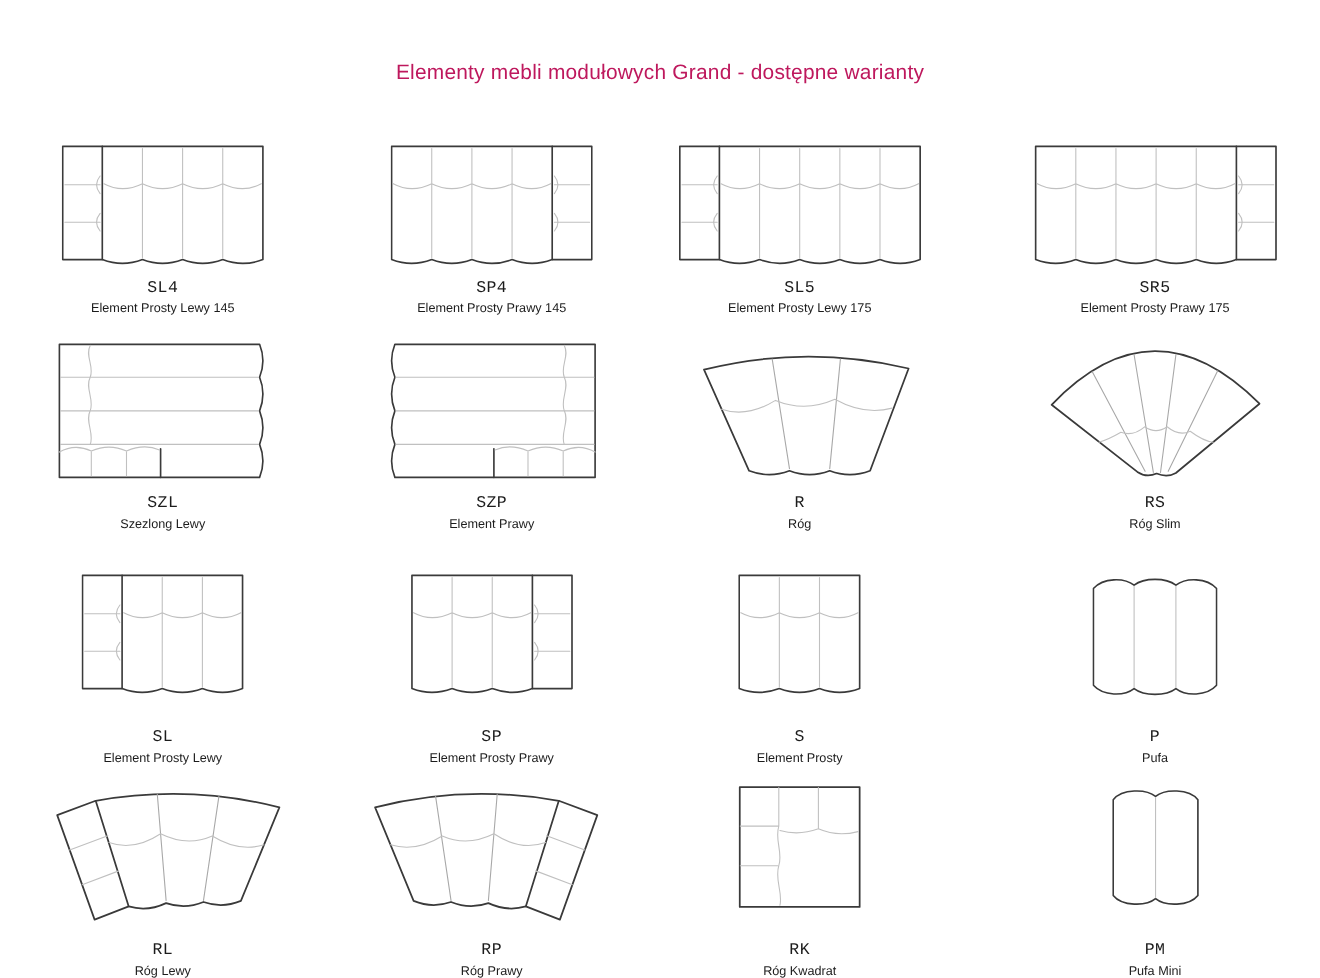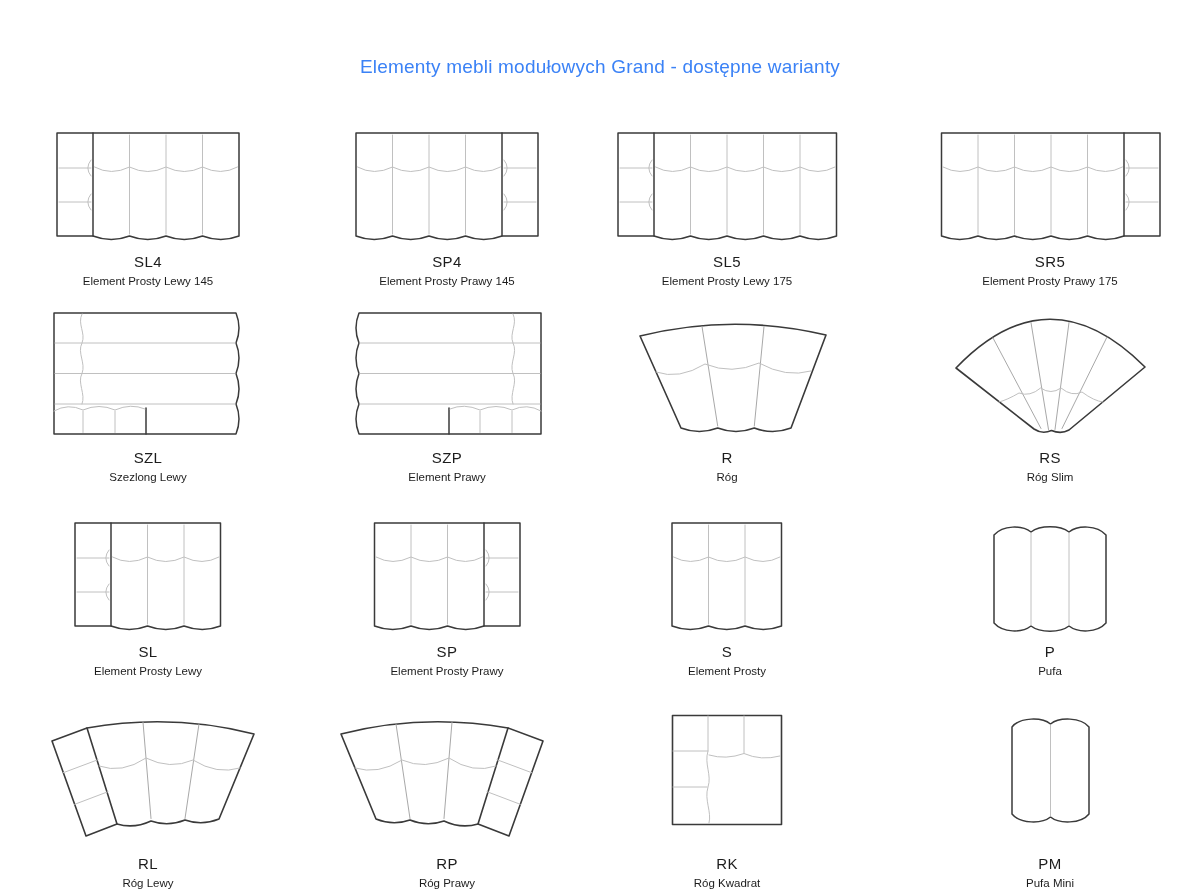--- a/index.html
+++ b/index.html
@@ -1,32 +1,32 @@
 <!DOCTYPE html>
 <html><head>
 <meta charset="utf-8">
 <style>
   html,body{margin:0;padding:0;background:#ffffff;}
   body{width:1200px;height:889px;position:relative;overflow:hidden;
        font-family:"Liberation Sans","DejaVu Sans",sans-serif;color:#1c1c1c;}
   .title{position:absolute;top:56px;left:0;width:1200px;text-align:center;
-         font-size:19px;letter-spacing:.2px;color:#3b82f6;}
+         font-size:19px;letter-spacing:.2px;color:#be185d;}
   .cell{position:absolute;width:280px;display:flex;flex-direction:column;align-items:center;}
   .area{display:flex;justify-content:center;align-items:flex-end;}
   .row1{top:131px}.row2{top:308px}.row3{top:517px}.row4{top:701px}
   .col1{left:8px}.col2{left:307px}.col3{left:587px}.col4{left:910px}
   .row1 .area{height:114px}
   .row2 .area{height:130px}
   .row3 .area{height:118px}
   .row4 .area{height:138px;align-items:center;}
-  .code{font-size:15px;letter-spacing:.4px;text-align:center;line-height:18px;}
+  .code{font-size:15px;letter-spacing:.4px;text-align:center;line-height:18px;font-family:Liberation Mono, monospace;}
   .desc{font-size:11.5px;margin-top:3px;text-align:right;line-height:14px;}
   .row1 .code{margin-top:8px}
   .row2 .code{margin-top:11px}
-  .row3 .code{margin-top:8px}
+  .row3 .code{margin-top:27px}
   .row4 .code{margin-top:16px}
   svg{display:block}
 </style>
 </head>
 <body>
 
 <div class="title">Elementy mebli modułowych Grand - dostępne warianty</div>
 
 <div class="cell col1 row1">
   <div class="area">

